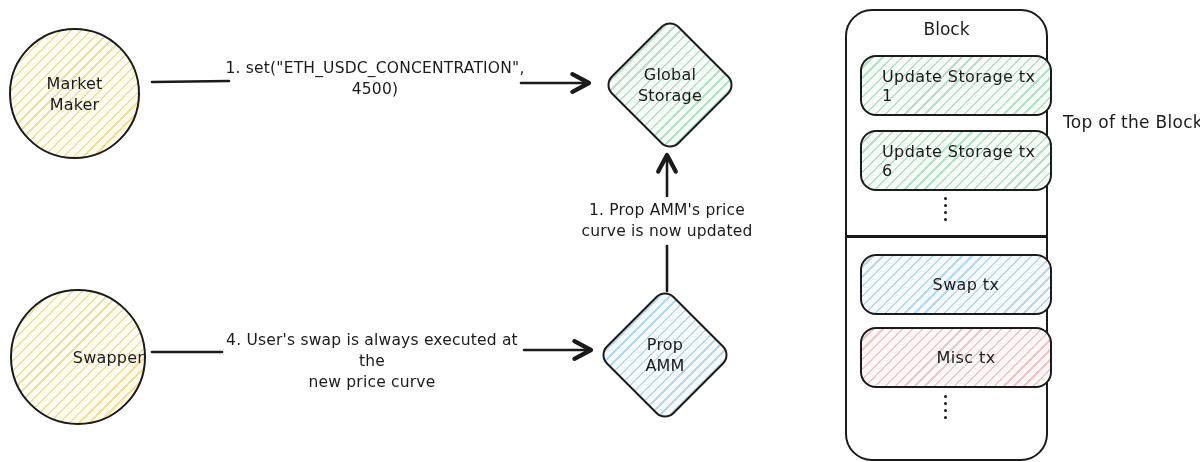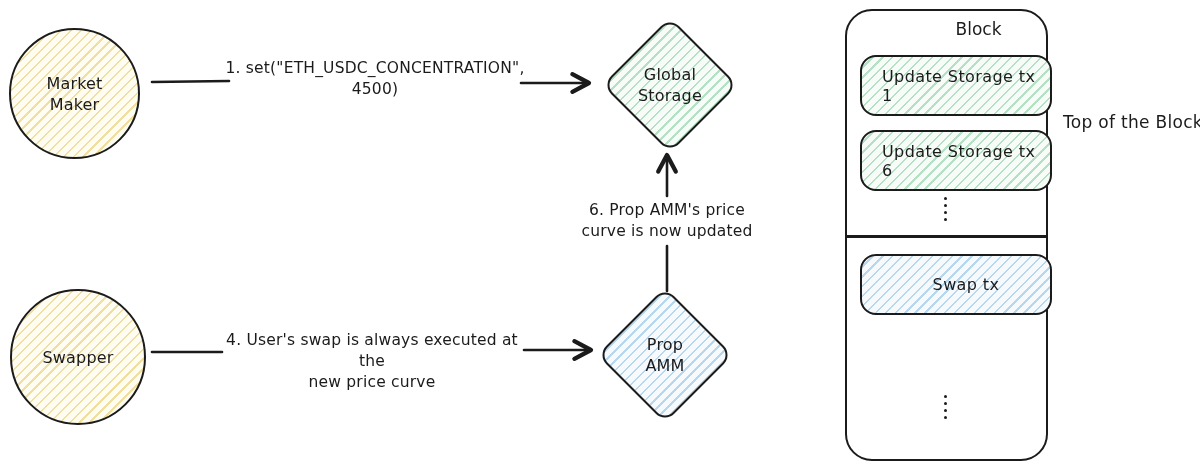--- a/index.html
+++ b/index.html
@@ -30,40 +30,40 @@
   .circle{border:2.6px solid #1b1b1b;border-radius:50%;
     display:flex;align-items:center;justify-content:center;
     font-size:16px;}
   .diamond{border:2.6px solid #1b1b1b;border-radius:13px;
     transform:rotate(45deg);}
   .diamond .dlabel{position:absolute;inset:0;display:flex;align-items:center;justify-content:center;
     transform:rotate(-45deg);font-size:16px;}
 
   
   .block{border:2.6px solid #1b1b1b;border-radius:27px;background:#fff;}
-  .block-title{width:100%;text-align:center;font-size:17px;padding-left:32px;}
+  .block-title{width:100%;text-align:center;font-size:17px;}
   .txbox{border:2.6px solid #1b1b1b;border-radius:16px;
     display:flex;align-items:center;justify-content:center;font-size:16px;letter-spacing:.4px;padding-left:20px;}
   .divider{background:#1b1b1b;height:2.6px;}
   .dots{display:flex;flex-direction:column;align-items:center;gap:4px;}
   .dots i{width:3px;height:3px;border-radius:50%;background:#1b1b1b;display:block;}
 
   .annotation{font-size:17px;letter-spacing:.3px;}
   svg.arrows{position:absolute;left:0;top:0;pointer-events:none;}
   .arrow-label{font-size:15.5px;}
 </style>
 </head>
 <body>
 
 <div class="abs circle hatch-yellow" style="left:9px;top:28px;width:127px;height:127px;align-items:center;">
   <span class="label">Market
 Maker</span>
 </div>
 
-<div class="abs circle hatch-yellow" style="left:10px;top:289px;width:132px;height:132px;">
+<div class="abs circle hatch-yellow" style="left:10px;top:289px;width:132px;height:132px;justify-content:flex-end;">
   <span class="label">Swapper</span>
 </div>
 
 <div class="abs diamond hatch-green-d" style="left:622px;top:37px;width:92px;height:92px;">
   <div class="dlabel label">Global
 Storage</div>
 </div>
 
 <div class="abs diamond hatch-blue-d" style="left:617px;top:307px;width:92px;height:92px;">
   <div class="dlabel label">Prop
@@ -82,21 +82,21 @@
     <path d="M667,291 L667,246"></path>
     <path d="M667,196 L667,156" marker-end="url(#arrowhead)"></path>
     <path d="M152,352 L222,352"></path>
     <path d="M524,350 L590,350" marker-end="url(#arrowhead)"></path>
   </g>
 </svg>
 
 <div class="abs label arrow-label" style="left:222px;top:58px;width:306px;">1. set("ETH_USDC_CONCENTRATION",
 4500)</div>
 
-<div class="abs label arrow-label" style="left:572px;top:200px;width:190px;">6. Prop AMM's price
+<div class="abs label arrow-label" style="left:572px;top:200px;width:190px;">1. Prop AMM's price
 curve is now updated</div>
 
 <div class="abs label arrow-label" style="left:217px;top:330px;width:310px;">4. User's swap is always executed at the
 new price curve</div>
 
 <div class="abs block" style="left:845px;top:9px;width:199px;height:448px;">
 
   <div class="abs block-title" style="top:8px;left:0;">Block</div>
 
   <div class="abs txbox hatch-green" style="left:13px;top:44px;width:168px;height:57px;">Update Storage tx 1</div>
@@ -107,20 +107,21 @@
     <i></i>
       <i></i>
       <i></i>
       <i></i>
   </div>
 
   <div class="abs divider" style="left:0;right:0;top:224px;"></div>
 
   <div class="abs txbox hatch-blue" style="left:13px;top:243px;width:168px;height:57px;">Swap tx</div>
 
+  <div class="abs txbox hatch-red" style="left:13px;top:316px;width:168px;height:57px;">Misc tx</div>
 
   <div class="abs dots" style="left:97px;top:384px;">
     <i></i>
       <i></i>
       <i></i>
       <i></i>
   </div>
 </div>
 
 <div class="abs annotation" style="left:1063px;top:112px;width:140px;text-align:center;">Top of the Block</div>

